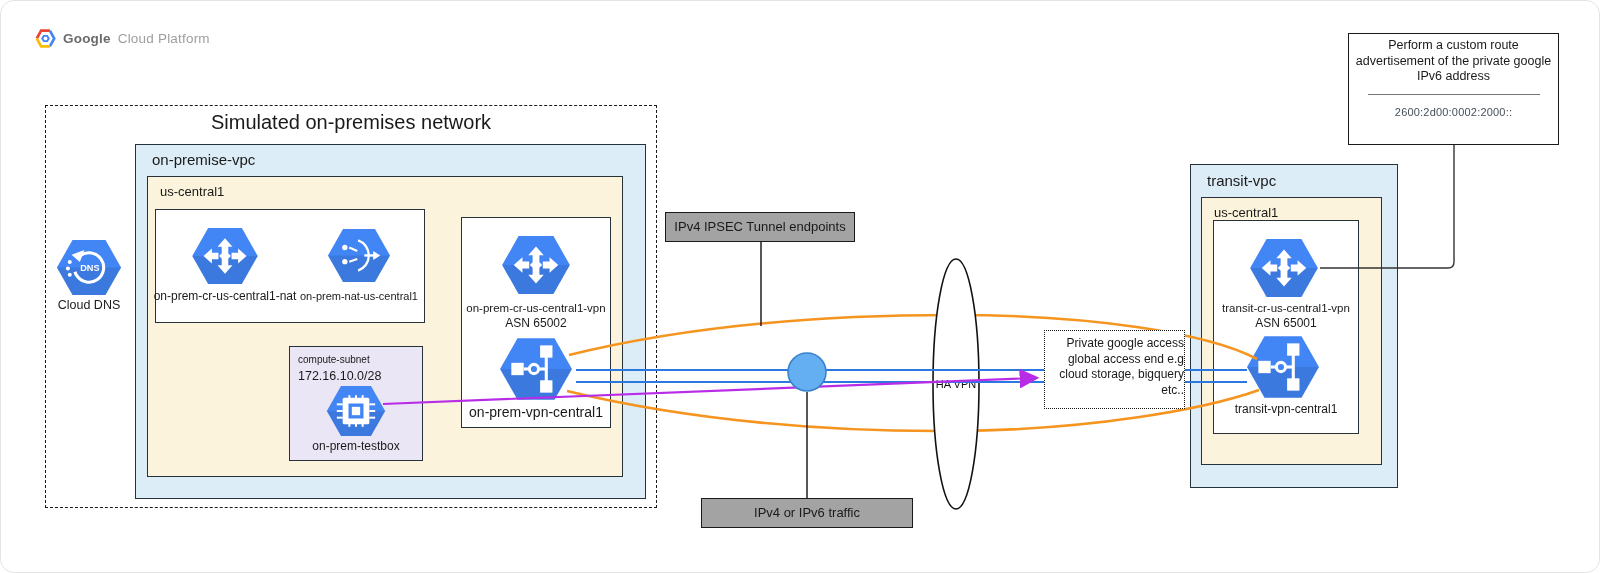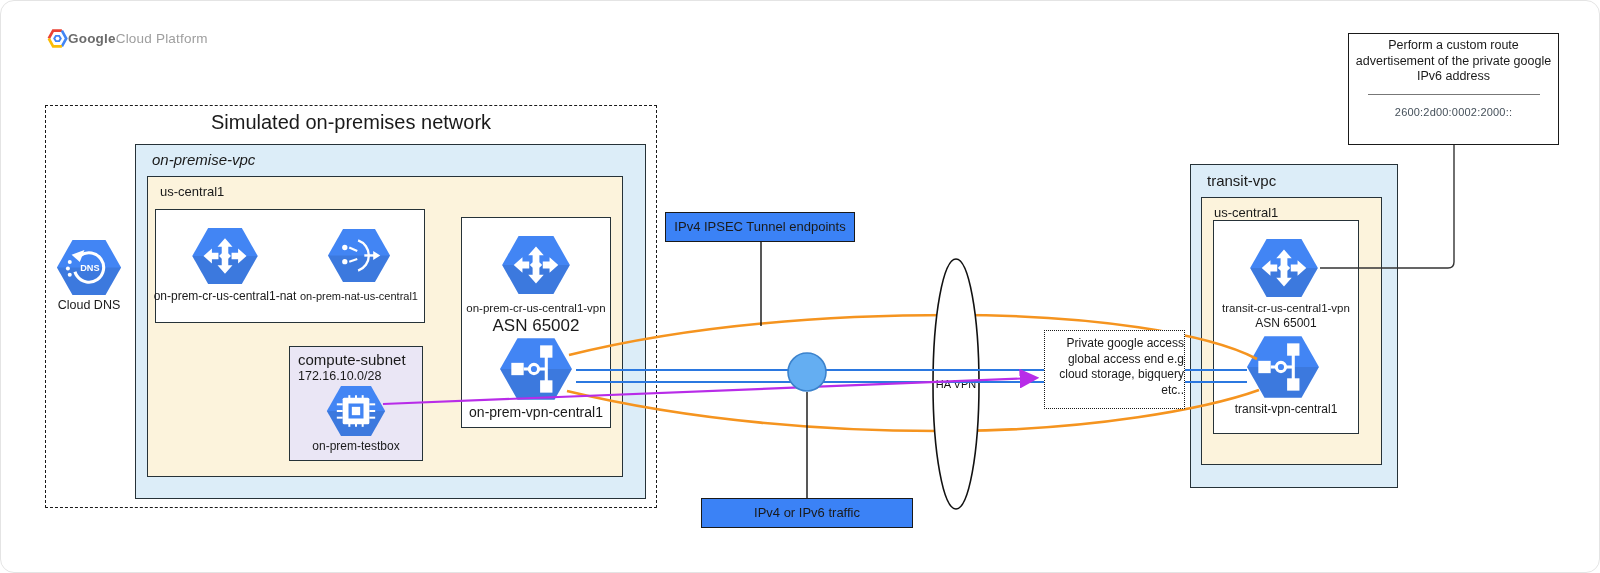--- a/index.html
+++ b/index.html
@@ -3,24 +3,24 @@
 <meta charset="utf-8">
 <style>
   html,body{margin:0;padding:0;background:#fff;font-family:"Liberation Sans",sans-serif;}
   .canvas{position:relative;width:1600px;height:573px;background:#ffffff;border:1px solid #e4e4e4;border-radius:14px;box-sizing:border-box;overflow:hidden;}
   .abs{position:absolute;box-sizing:border-box;}
   .gbox{position:absolute;box-sizing:border-box;border:1.5px solid #263238;}
   .lbl{position:absolute;color:#1a1a1a;box-sizing:border-box;}
   .ctr{text-align:center;}
   .nowrap{white-space:nowrap;}
   .whitebox{background:#fff;}
-  .labelbox{position:absolute;background:#3b82f6;border:1.3px solid #1a1a1a;text-align:center;font-size:13px;color:#1a1a1a;z-index:6;box-sizing:border-box;}
+  .labelbox{position:absolute;background:#a3a3a3;border:1.3px solid #1a1a1a;text-align:center;font-size:13px;color:#1a1a1a;z-index:6;box-sizing:border-box;}
   svg.overlay{position:absolute;left:0;top:0;z-index:5;pointer-events:none;}
   .icon{position:absolute;z-index:3;}
-  .logo{position:absolute;left:46px;top:27px;display:flex;align-items:center;z-index:2;}
+  .logo{position:absolute;left:34px;top:27px;display:flex;align-items:center;gap:7px;z-index:2;}
   .logo .b1{font-size:13.5px;font-weight:700;color:#6b6b6b;letter-spacing:.2px;}
   .logo .b2{font-size:13.5px;font-weight:400;color:#9e9e9e;letter-spacing:.2px;}
   .pga{position:absolute;background:#fff;border:1.7px dotted #1a1a1a;z-index:6;text-align:right;font-size:12px;line-height:15.5px;color:#1a1a1a;padding-top:5px;box-sizing:border-box;}
   .callout{position:absolute;background:#fff;border:1.5px solid #1a1a1a;z-index:6;text-align:center;font-size:12.5px;line-height:15.5px;color:#1a1a1a;padding-top:4px;box-sizing:border-box;}
   .callout .divider{width:172px;border-top:1px solid #777;margin:9px auto 10px auto;}
   .callout .addr{font-size:11px;color:#45505a;letter-spacing:.2px;}
 </style>
 </head>
 <body>
 
@@ -47,21 +47,21 @@
     <circle cx="36" cy="31" r="16" fill="none" stroke="#fff" stroke-width="3.4" stroke-dasharray="80 21" transform="rotate(-125 36 31)"></circle>
     <polygon points="17,17 31,12 26,25" fill="#fff"></polygon>
     <circle cx="15" cy="25" r="2.2" fill="#fff"></circle>
     <circle cx="13" cy="32" r="2.2" fill="#fff"></circle>
     <circle cx="15" cy="39" r="2.2" fill="#fff"></circle>
     <text x="37" y="35" text-anchor="middle" font-size="10" font-weight="bold" fill="#fff" font-family="Liberation Sans, sans-serif">DNS</text>
   </svg>
   <div class="lbl ctr" style="left:38px;top:297px;width:100px;font-size:12.5px;z-index:3;">Cloud DNS</div>
 
   <div class="gbox" style="left:134px;top:143px;width:511px;height:355px;background:#dcedf8;z-index:1;"></div>
-  <div class="lbl" style="left:151px;top:150px;font-size:15px;z-index:2;font-style:italic;">on-premise-vpc</div>
+  <div class="lbl" style="left:151px;top:150px;font-size:15px;z-index:2;">on-premise-vpc</div>
 
   <div class="gbox" style="left:146px;top:175px;width:476px;height:301px;background:#fcf3dc;border-width:1.4px;z-index:2;"></div>
   <div class="lbl" style="left:159px;top:183px;font-size:13px;z-index:3;">us-central1</div>
 
   <div class="gbox whitebox" style="left:154px;top:208px;width:270px;height:114px;border-width:1.3px;z-index:2;"></div>
 
   <svg class="icon" style="left:190px;top:226px;" width="68" height="58" viewBox="0 0 72 62">
     <polygon points="18,1 54,1 71,31 54,61 18,61 1,31" fill="#4285f4"></polygon>
     <polygon points="1,31 71,31 54,61 18,61" fill="rgba(0,0,0,0.09)"></polygon>
     <path d="M36,12 L44,21 L39.5,21 L39.5,28 L32.5,28 L32.5,21 L28,21 Z" fill="#fff"></path>
@@ -79,21 +79,21 @@
     <circle cx="20" cy="38" r="3" fill="#fff"></circle>
     <path d="M25,22 L34,26" stroke="#fff" stroke-width="2.4"></path>
     <path d="M25,38 L34,35" stroke="#fff" stroke-width="2.4"></path>
     <path d="M35,14 A18,18 0 0 1 35,48" stroke="#fff" stroke-width="2.6" fill="none"></path>
     <path d="M42,31 L53,31" stroke="#fff" stroke-width="2.6"></path>
     <polygon points="52,26 60,31 52,36" fill="#fff"></polygon>
   </svg>
   <div class="lbl ctr nowrap" style="left:288px;top:289px;width:140px;font-size:11px;z-index:3;">on-prem-nat-us-central1</div>
 
   <div class="gbox" style="left:288px;top:345px;width:134px;height:115px;background:#eae6f5;border-width:1.3px;z-index:2;"></div>
-  <div class="lbl" style="left:297px;top:351px;font-size:15px;line-height:16px;z-index:3;">compute-subnet</div>
+  <div class="lbl" style="left:297px;top:351px;font-size:10px;line-height:16px;z-index:3;">compute-subnet</div>
   <div class="lbl" style="left:297px;top:367px;font-size:12.5px;line-height:16px;z-index:3;">172.16.10.0/28</div>
 
   <svg class="icon" style="left:325px;top:384px;" width="60" height="52" viewBox="0 0 72 62">
     <polygon points="18,1 54,1 71,31 54,61 18,61 1,31" fill="#4285f4"></polygon>
     <polygon points="1,31 71,31 54,61 18,61" fill="rgba(0,0,0,0.09)"></polygon>
     <g stroke="#fff" stroke-width="2.4">
       <path d="M28,12 V19"></path>
         <path d="M36,12 V19"></path>
         <path d="M44,12 V19"></path>
       <path d="M28,43 V50"></path>
@@ -117,21 +117,21 @@
   <svg class="icon" style="left:500px;top:234px;" width="70" height="60" viewBox="0 0 72 62">
     <polygon points="18,1 54,1 71,31 54,61 18,61 1,31" fill="#4285f4"></polygon>
     <polygon points="1,31 71,31 54,61 18,61" fill="rgba(0,0,0,0.09)"></polygon>
     <path d="M36,12 L44,21 L39.5,21 L39.5,28 L32.5,28 L32.5,21 L28,21 Z" fill="#fff"></path>
     <path d="M36,50 L44,41 L39.5,41 L39.5,34 L32.5,34 L32.5,41 L28,41 Z" fill="#fff"></path>
     <path d="M13,31 L22,23 L22,27.5 L29,27.5 L29,34.5 L22,34.5 L22,39 Z" fill="#fff"></path>
     <path d="M59,31 L50,23 L50,27.5 L43,27.5 L43,34.5 L50,34.5 L50,39 Z" fill="#fff"></path>
     <rect x="31.5" y="26.5" width="9" height="9" fill="#fff" transform="rotate(45 36 31)"></rect>
   </svg>
   <div class="lbl ctr nowrap" style="left:455px;top:301px;width:160px;font-size:11.5px;z-index:3;">on-prem-cr-us-central1-vpn</div>
-  <div class="lbl ctr nowrap" style="left:455px;top:315px;width:160px;font-size:17px;z-index:3;">ASN 65002</div>
+  <div class="lbl ctr nowrap" style="left:455px;top:315px;width:160px;font-size:12px;z-index:3;">ASN 65002</div>
 
   <svg class="icon" style="left:498px;top:336px;" width="74" height="64" viewBox="0 0 72 62">
     <polygon points="18,1 54,1 71,31 54,61 18,61 1,31" fill="#4285f4"></polygon>
     <polygon points="1,31 71,31 54,61 18,61" fill="rgba(0,0,0,0.09)"></polygon>
     <rect x="12" y="25" width="12" height="12" fill="#fff"></rect>
     <path d="M24,31 H46" stroke="#fff" stroke-width="3"></path>
     <circle cx="34" cy="31" r="4.5" fill="#4285f4" stroke="#fff" stroke-width="3"></circle>
     <path d="M46,14 V48" stroke="#fff" stroke-width="3"></path>
     <rect x="40" y="8" width="12" height="12" fill="#fff"></rect>
     <rect x="40" y="42" width="12" height="12" fill="#fff"></rect>

